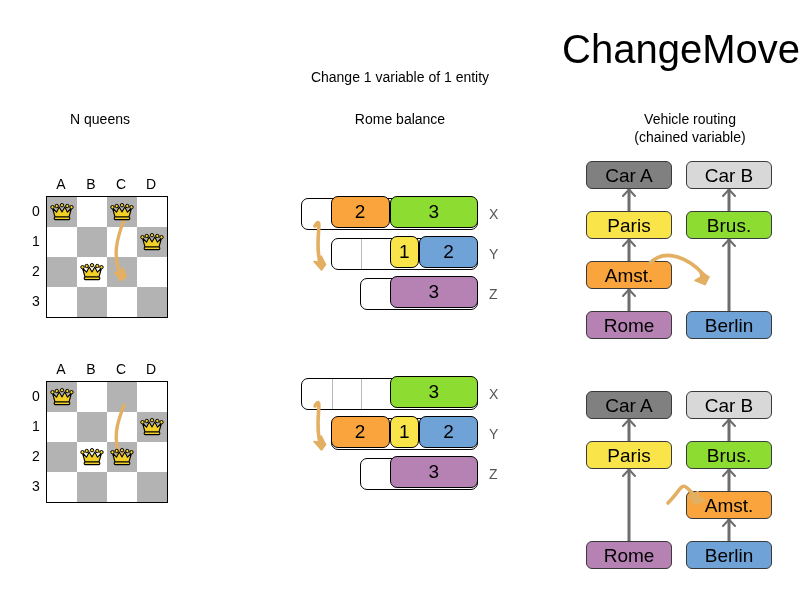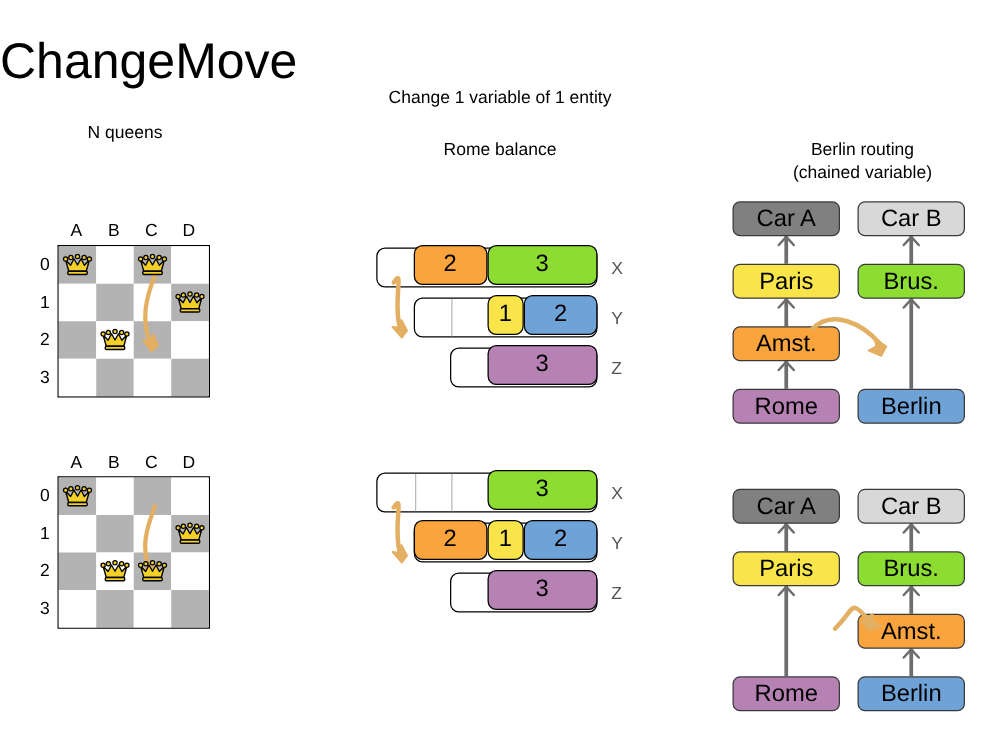--- a/index.html
+++ b/index.html
@@ -5,31 +5,31 @@
   html,body{margin:0;padding:0;}
   body{
     width:800px;height:600px;position:relative;background:#ffffff;
     font-family:"Liberation Sans","DejaVu Sans",sans-serif;
     color:#000;overflow:hidden;
   }
   .abs{position:absolute;}
 
   
   #page-title{
-    left:0;top:26px;width:800px;text-align:left;
+    left:0;top:26px;width:800px;text-align:right;
     font-size:40px;line-height:46px;font-weight:normal;color:#000;
   }
   #page-subtitle{
     left:0;top:68px;width:800px;text-align:center;
     font-size:14px;line-height:18px;color:#000;
   }
   .col-title{
     font-size:14px;line-height:18px;text-align:center;color:#000;
   }
-  #col-title-0{left:20px;top:96px;width:160px;}
+  #col-title-0{left:20px;top:110px;width:160px;}
   #col-title-1{left:320px;top:110px;width:160px;}
   #col-title-2{left:600px;top:110px;width:180px;}
 
   
   .board{width:120px;height:120px;border:1px solid #000;box-sizing:content-box;}
   .board-grid{position:relative;width:120px;height:120px;}
   .cell{position:absolute;width:30px;height:30px;box-sizing:border-box;}
   .cell.dark{background:#b3b3b3;}
   .cell.light{background:#ffffff;}
   .file-label{position:absolute;width:30px;text-align:center;font-size:14px;line-height:16px;color:#000;}
@@ -64,21 +64,21 @@
   .vr-svg{position:absolute;left:0;top:0;overflow:visible;pointer-events:none;}
 </style>
 </head>
 <body>
 
 <div class="abs" id="page-title">ChangeMove</div>
 <div class="abs" id="page-subtitle">Change 1 variable of 1 entity</div>
 
 <div class="abs col-title" id="col-title-0">N queens</div>
 <div class="abs col-title" id="col-title-1">Rome balance</div>
-<div class="abs col-title" id="col-title-2" style="white-space:pre-line;">Berlin routing
+<div class="abs col-title" id="col-title-2" style="white-space:pre-line;">Vehicle routing
 (chained variable)</div>
 
 <div class="abs" id="nq-before" style="left:46px;top:196px;">
     <div class="file-label" style="left: 0px; top: -20px;">A</div>
     <div class="file-label" style="left: 30px; top: -20px;">B</div>
     <div class="file-label" style="left: 60px; top: -20px;">C</div>
     <div class="file-label" style="left: 90px; top: -20px;">D</div>
     <div class="rank-label" style="left: -17px; top: 0px;">0</div>
     <div class="rank-label" style="left: -17px; top: 30px;">1</div>
     <div class="rank-label" style="left: -17px; top: 60px;">2</div>

